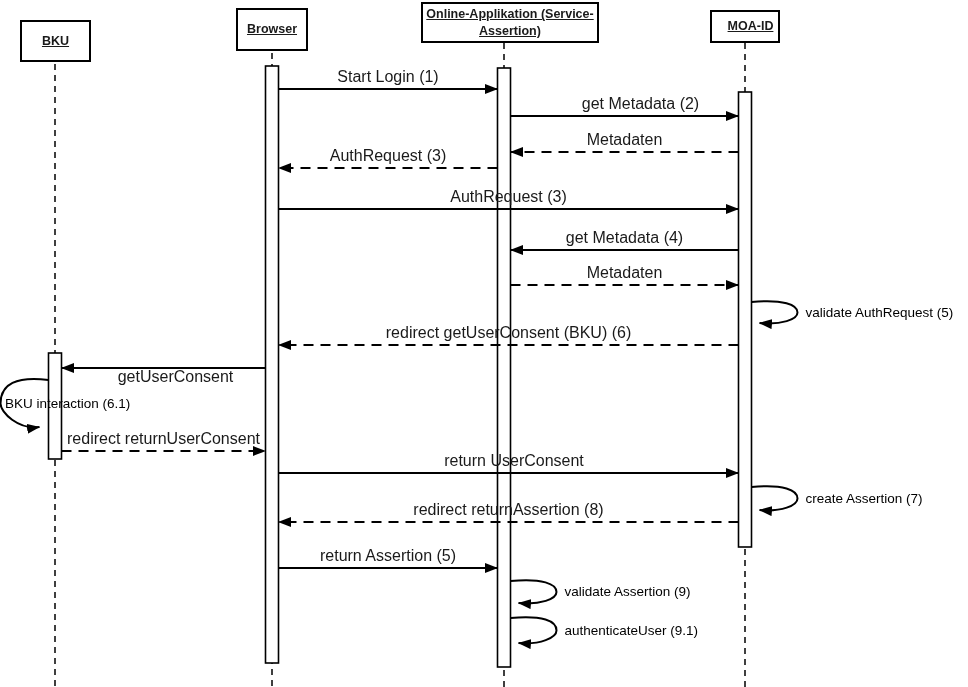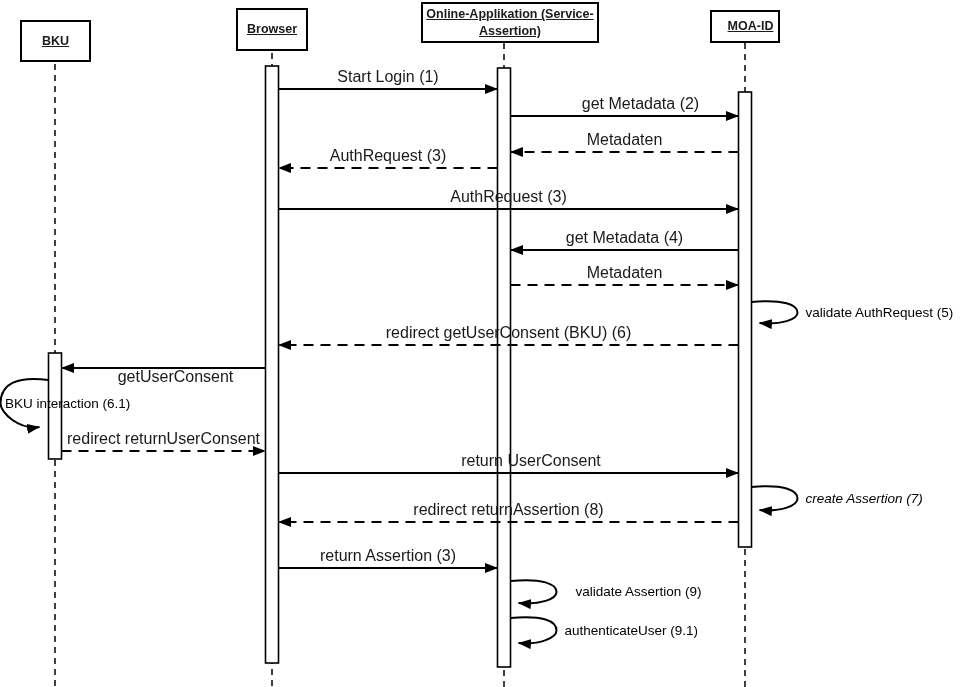--- a/index.html
+++ b/index.html
@@ -87,27 +87,27 @@
 <div class="msg-label" style="left: 388px; top: 69px;">Start Login (1)</div>
     <div class="msg-label" style="left: 624.5px; top: 96px; margin-left: 16px;">get Metadata (2)</div>
     <div class="msg-label" style="left: 624.5px; top: 132px;">Metadaten</div>
     <div class="msg-label" style="left: 388px; top: 148px;">AuthRequest (3)</div>
     <div class="msg-label" style="left: 508.5px; top: 189px;">AuthRequest (3)</div>
     <div class="msg-label" style="left: 624.5px; top: 230px;">get Metadata (4)</div>
     <div class="msg-label" style="left: 624.5px; top: 265px;">Metadaten</div>
     <div class="msg-label" style="left: 508.5px; top: 325px;">redirect getUserConsent (BKU) (6)</div>
     <div class="msg-label" style="left: 163.5px; top: 369px; margin-left: 12px;">getUserConsent</div>
     <div class="msg-label" style="left: 163.5px; top: 431px;">redirect returnUserConsent</div>
-    <div class="msg-label" style="left: 531px; top: 453px; text-align: center;">return UserConsent</div>
+    <div class="msg-label" style="left: 514px; top: 453px; text-align: center;">return UserConsent</div>
     <div class="msg-label" style="left: 508.5px; top: 502px;">redirect returnAssertion (8)</div>
-    <div class="msg-label" style="left: 388px; top: 548px;">return Assertion (3)</div>
+    <div class="msg-label" style="left: 388px; top: 548px;">return Assertion (5)</div>
     <div class="loop-label" style="left: 805.5px; top: 304.5px;">validate AuthRequest (5)</div>
     <div class="loop-label" style="left: 5px; top: 395.5px;">BKU interaction (6.1)</div>
-    <div class="loop-label" style="left: 805.5px; top: 490.5px; font-style: italic;">create Assertion (7)</div>
-    <div class="loop-label" style="left: 564.5px; top: 584px; margin-left: 11px;">validate Assertion (9)</div>
+    <div class="loop-label" style="left: 805.5px; top: 490.5px;">create Assertion (7)</div>
+    <div class="loop-label" style="left: 564.5px; top: 584px;">validate Assertion (9)</div>
     <div class="loop-label" style="left: 564.5px; top: 622.5px;">authenticateUser (9.1)</div>
     <div class="actor-box" style="left: 20px; top: 8px; width: 71px; height: 42px; margin-top: 12px;">
       <span>BKU</span>
     </div>
     <div class="actor-box" style="left: 236px; top: 8px; width: 72px; height: 43px;">
       <span>Browser</span>
     </div>
     <div class="actor-box" style="left: 421px; top: 2px; width: 178px; height: 41px;">
       <span>Online-Applikation (Service-</span>
       <span>Assertion)</span>

